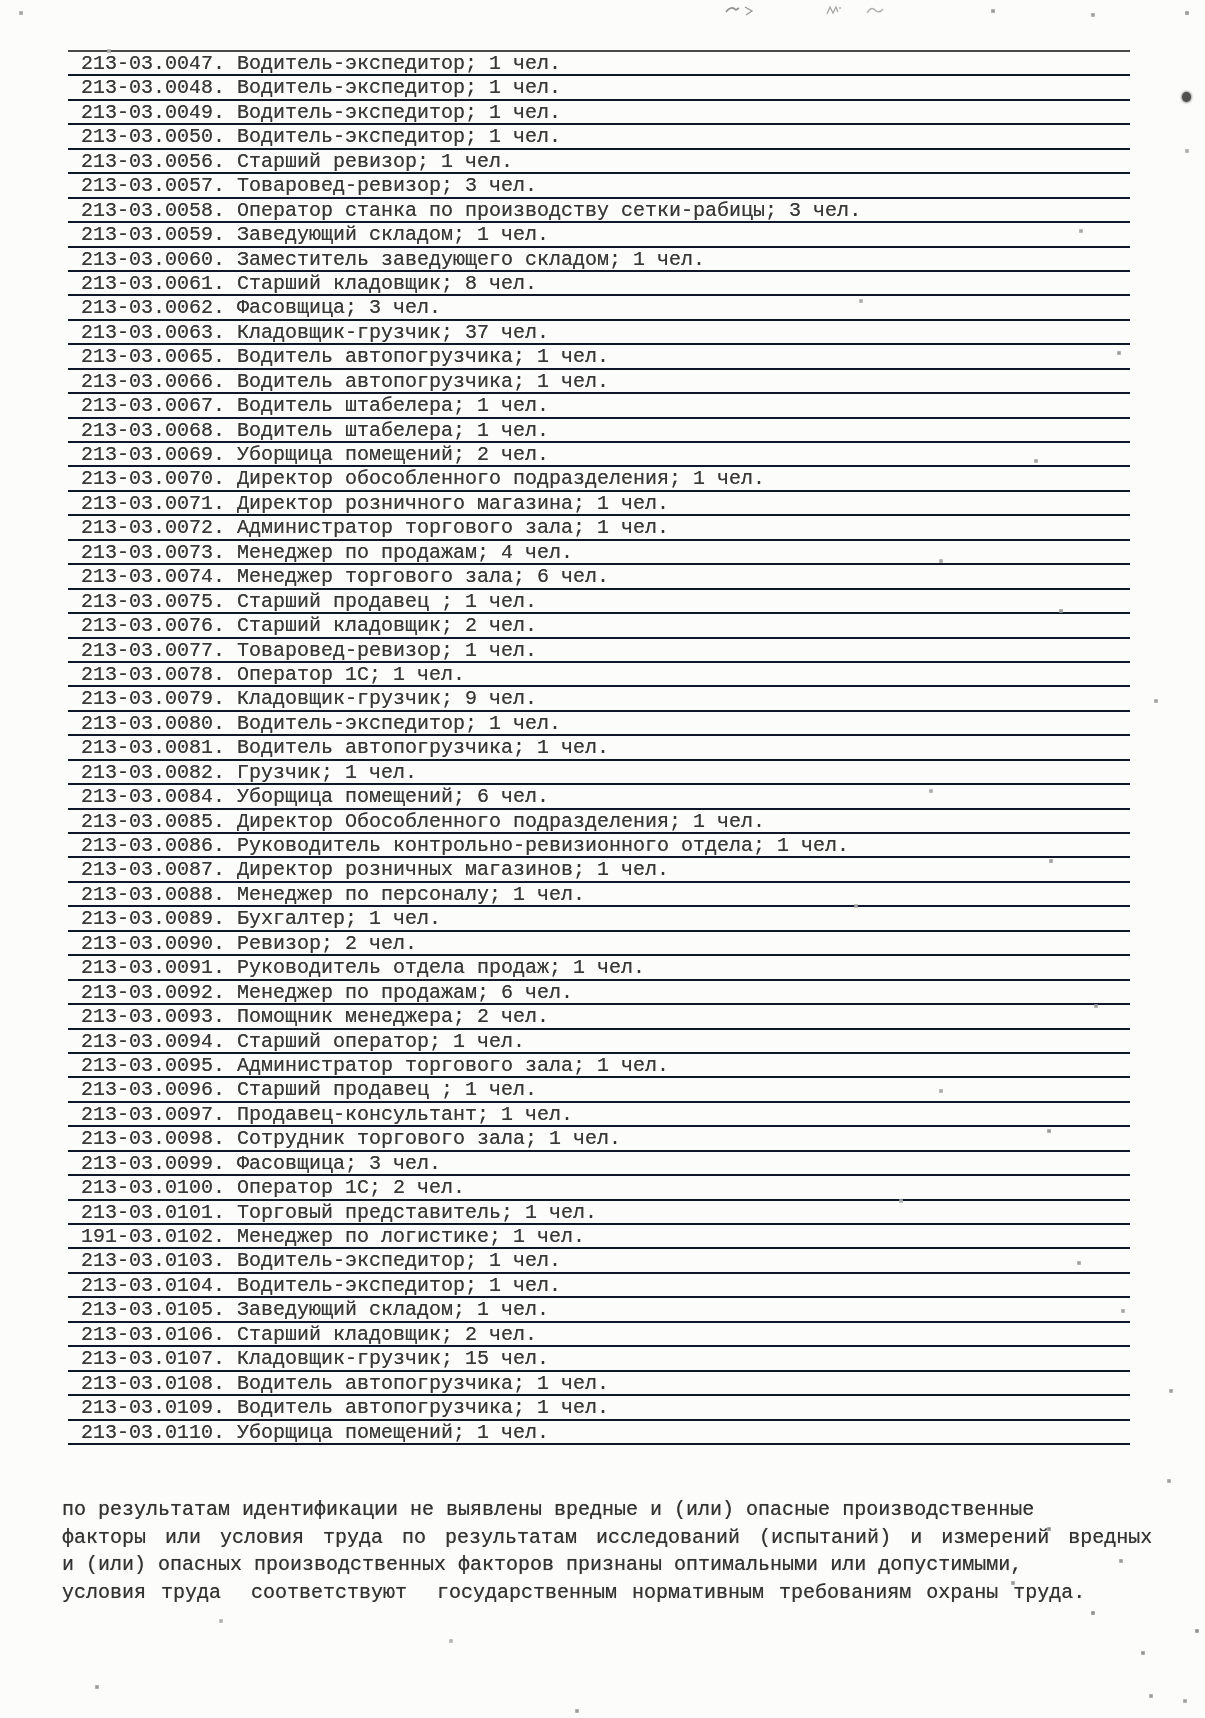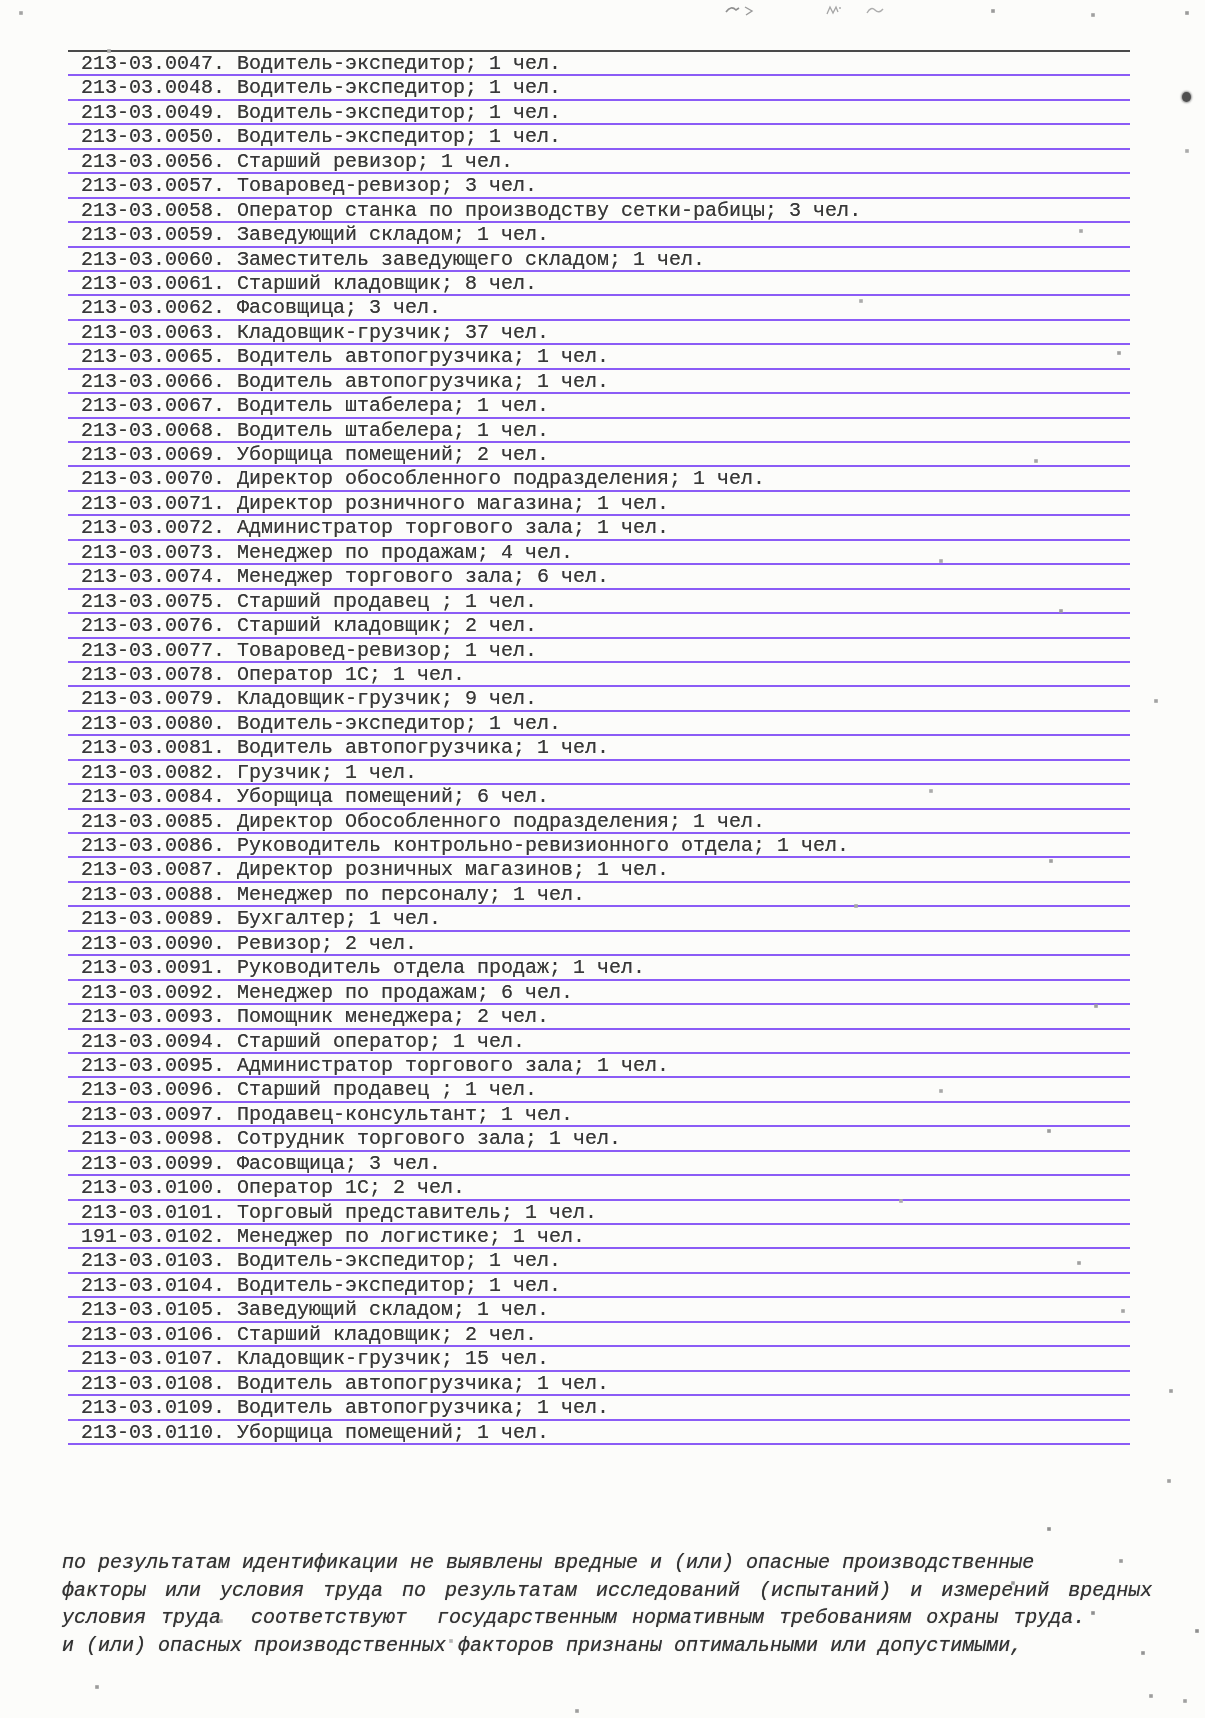--- a/index.html
+++ b/index.html
@@ -11,37 +11,36 @@
     font-family:"Liberation Mono","DejaVu Sans Mono",monospace;
     color:#353535;
   }
   
   .table{
     position:absolute;left:68px;top:50px;width:1062px;
     border-top:2px solid #4a4a4a;
   }
   .trow{
     height:22.44px;
-    border-bottom:2px solid #8b5cf6;
+    border-bottom:2px solid #0f172a;
     padding-left:13px;
     overflow:visible;
   }
   .rowtext{
     display:inline-block;
     font-size:20px;line-height:23px;
     white-space:pre;
     color:#383838;
     text-shadow:0 0 .6px #6a6a6a;
   }
   
   .footer{
-    position:absolute;left:62px;top:1549px;width:1122px;
+    position:absolute;left:62px;top:1496px;width:1122px;
     font-size:20px;color:#333333;
     text-shadow:0 0 .7px #666666;
-    font-style:italic;
   }
   .fline{line-height:27.5px;white-space:pre-wrap;}
   .sp2{word-spacing:7px;}
   .sp4{word-spacing:3px;}
   
   .mark{position:absolute;}
   .mark1{left:724px;top:2px;}
   .mark2{left:826px;top:4px;}
   .mark3{left:866px;top:5px;}
   
@@ -143,18 +142,18 @@
       <div class="trow"><span class="rowtext">213-03.0106. Старший кладовщик; 2 чел.</span></div>
       <div class="trow"><span class="rowtext">213-03.0107. Кладовщик-грузчик; 15 чел.</span></div>
       <div class="trow"><span class="rowtext">213-03.0108. Водитель автопогрузчика; 1 чел.</span></div>
       <div class="trow"><span class="rowtext">213-03.0109. Водитель автопогрузчика; 1 чел.</span></div>
       <div class="trow"><span class="rowtext">213-03.0110. Уборщица помещений; 1 чел.</span></div>
     </div>
 
   <div class="footer">
     <div class="fline">по результатам идентификации не выявлены вредные и (или) опасные производственные</div>
     <div class="fline sp2">факторы или условия труда по результатам исследований (испытаний) и измерений вредных</div>
+    <div class="fline">и (или) опасных производственных факторов признаны оптимальными или допустимыми,</div>
     <div class="fline sp4">условия труда  соответствуют  государственным нормативным требованиям охраны труда.</div>
-    <div class="fline">и (или) опасных производственных факторов признаны оптимальными или допустимыми,</div>
   </div>
 
   <div class="specks"></div>
 </div>
 
 </body></html>

